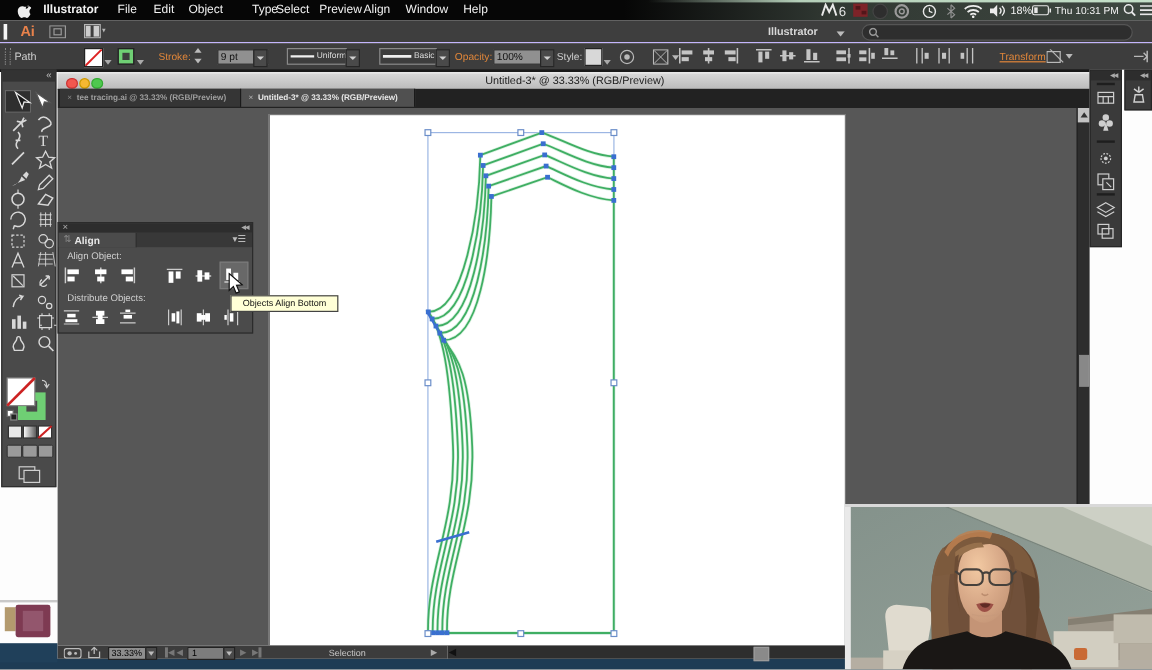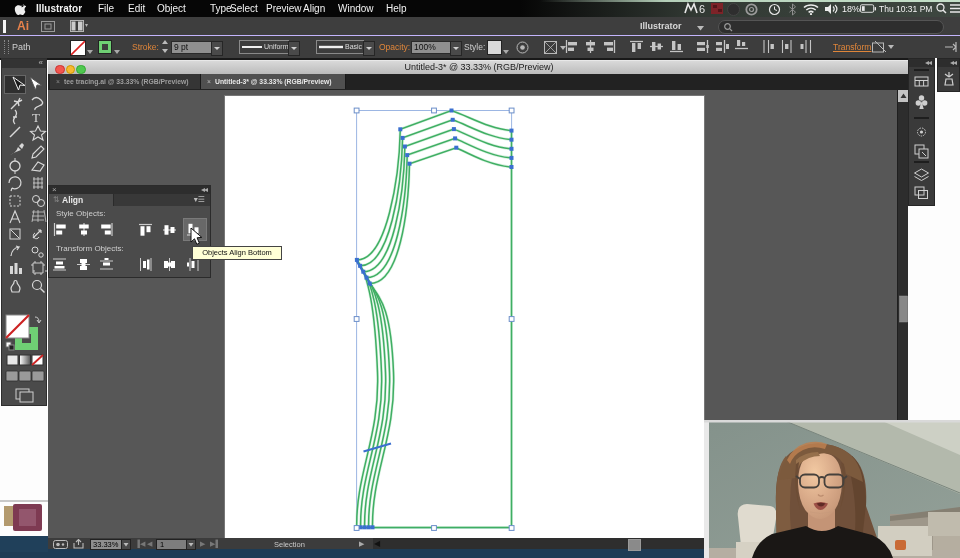--- a/index.html
+++ b/index.html
@@ -157,21 +157,21 @@
   <svg class="icon" style="left:114px;top:14px;" width="7" height="5" viewBox="0 0 7 5">
       <path d="M0 0 h6 l-3 4 z" fill="#aaa"></path>
     </svg>
   <span class="olab" style="left:132px;">Stroke:</span>
   <div class="abs" style="left:161px;top:4px;width:8px;height:13px;">
     <svg width="8" height="13">
         <path d="M4 0 L7 4 H1 Z" fill="#bbb"></path>
         <path d="M4 13 L7 9 H1 Z" fill="#bbb"></path>
       </svg>
   </div>
-  <div class="field" style="left:171px;width:37px;">9 pt</div>
+  <div class="field" style="left:181px;width:37px;">9 pt</div>
   <div class="drop" style="left:211px;"></div>
   <div class="combo" style="left:239px;width:48px;">
     <svg width="20" height="12" style="position:absolute;left:2px;top:0;">
         <line x1="0" y1="6" x2="20" y2="6" stroke="#efefef" stroke-width="2"></line>
       </svg>
     <span style="position:absolute;left:24px;top:2px;font-size:7px;">Uniform</span>
   </div>
   <div class="drop" style="left:288px;"></div>
   <div class="combo" style="left:316px;width:46px;">
     <svg width="24" height="12" style="position:absolute;left:2px;top:0;">
@@ -543,21 +543,21 @@
     <span style="position:absolute;left:3px;top:-1.5px;">×</span>
     <span style="position:absolute;right:3px;top:-1.5px;letter-spacing:-1px;">◂◂</span>
   </div>
   <div class="abs" style="left:0;top:8px;width:161px;height:12px;background:#383838;">
     <div class="abs" style="left:0;top:0;width:64px;height:12px;background:#4b4b4b;border-right:1px solid #2b2b2b;">
       <span style="position:absolute;left:4px;top:1px;font-size:8px;color:#888;">⇅</span>
       <span style="position:absolute;left:13px;top:1px;font-size:8.5px;font-weight:bold;color:#e8e8e8;">Align</span>
     </div>
     <span style="position:absolute;right:5px;top:1px;font-size:8px;color:#bbb;">▾☰</span>
   </div>
-  <span class="abs" style="left:7px;top:23px;font-size:8px;color:#cfcfcf;">Style Objects:</span>
+  <span class="abs" style="left:7px;top:23px;font-size:8px;color:#cfcfcf;">Align Object:</span>
   <div class="abs" style="left:134px;top:32px;width:22px;height:21px;background:#686868;border:1px solid #7a7a7a;"></div>
   <svg class="abs" style="left:4px;top:36px;" width="155" height="15" viewBox="0 0 155 15">
     <g>
       <g transform="translate(0,1)">
           <line x1="1.5" y1="0" x2="1.5" y2="13" stroke="#ccc" stroke-width="1.2"></line>
           <rect x="3.2" y="1.5" width="9.5" height="4" fill="#fff"></rect>
           <rect x="3.2" y="7.5" width="6" height="4" fill="#fff"></rect>
         </g>
       <g transform="translate(24,1)">
           <line x1="7" y1="0" x2="7" y2="13" stroke="#ccc" stroke-width="1.2"></line>
@@ -580,21 +580,21 @@
           <rect x="1.5" y="2.2" width="4" height="9.5" fill="#fff"></rect>
           <rect x="7.5" y="4" width="4" height="6" fill="#fff"></rect>
         </g>
       <g transform="translate(134,1)">
           <line x1="0" y1="12" x2="13" y2="12" stroke="#ccc" stroke-width="1.2"></line>
           <rect x="1.5" y="0.8" width="4" height="9.5" fill="#fff"></rect>
           <rect x="7.5" y="4.3" width="4" height="6" fill="#fff"></rect>
         </g>
     </g>
   </svg>
-  <span class="abs" style="left:7px;top:58px;font-size:8px;color:#cfcfcf;">Transform Objects:</span>
+  <span class="abs" style="left:7px;top:58px;font-size:8px;color:#cfcfcf;">Distribute Objects:</span>
   <svg class="abs" style="left:4px;top:71px;" width="155" height="15" viewBox="0 0 155 15">
     <g transform="translate(0,1)">
         <line x1="0" y1="1" x2="13" y2="1" stroke="#ccc"></line>
         <line x1="0" y1="12" x2="13" y2="12" stroke="#ccc"></line>
         <rect x="3" y="3.5" width="7" height="3" fill="#fff"></rect>
         <rect x="1.5" y="8" width="10" height="2.5" fill="#fff"></rect>
       </g>
     <g transform="translate(24,1)">
         <line x1="0" y1="6.5" x2="13" y2="6.5" stroke="#ccc"></line>
         <rect x="3" y="1" width="7" height="4" fill="#fff"></rect>

